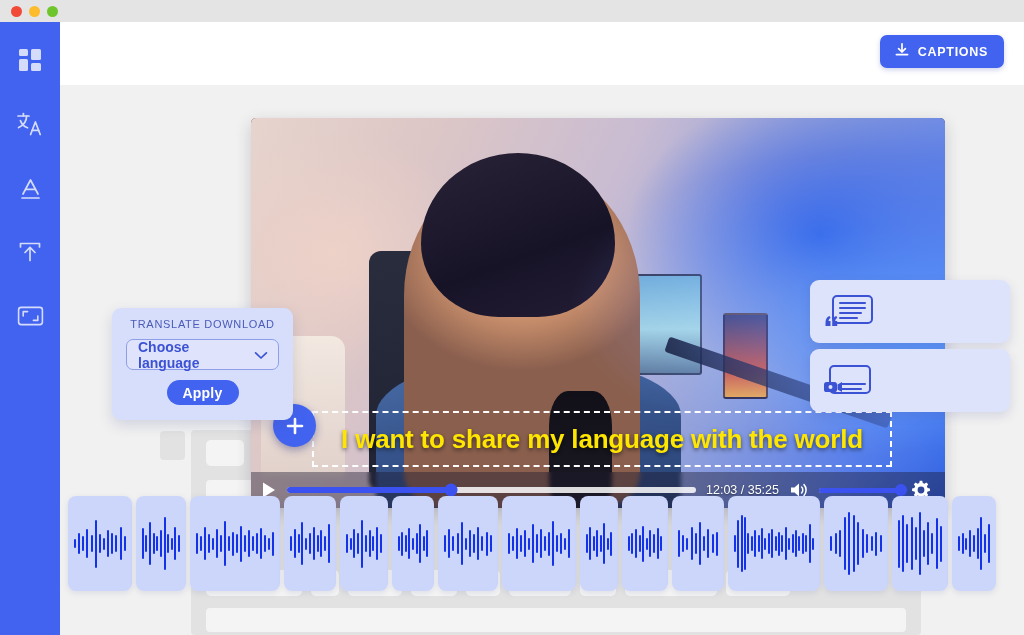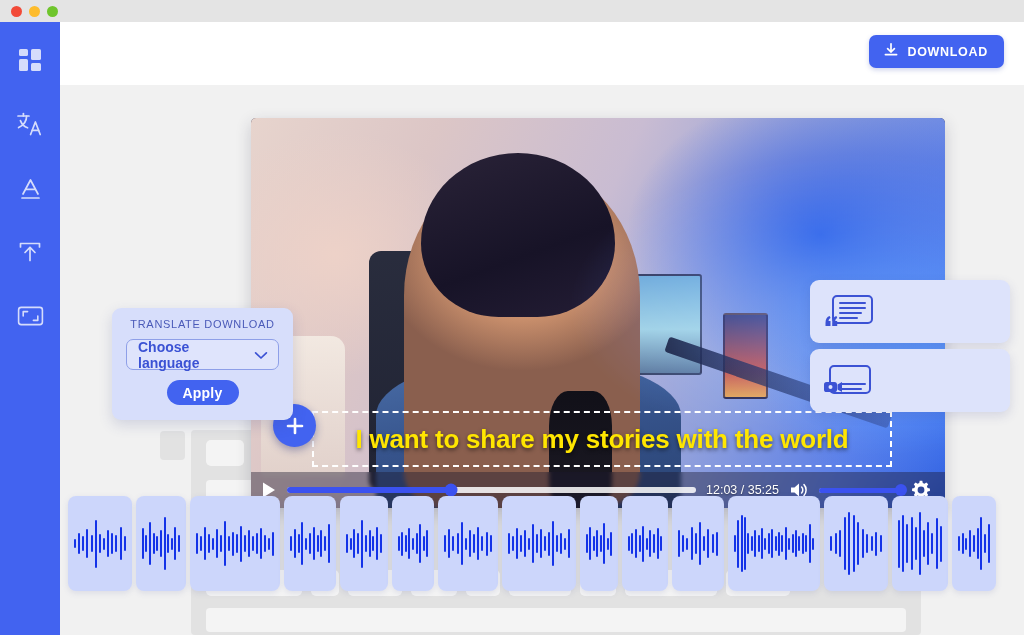--- a/index.html
+++ b/index.html
@@ -410,21 +410,21 @@
   <div class="header"></div>
 
   <div class="download-btn">
     <span>
       <svg width="16" height="16" viewBox="0 0 16 16" fill="none" stroke="#ffffff" stroke-width="1.7" stroke-linecap="round" stroke-linejoin="round">
         <path d="M8 1.8 V9.6"></path>
         <path d="M4.6 6.6 L8 10 L11.4 6.6"></path>
         <path d="M2.4 12.6 H13.6"></path>
       </svg>
     </span>
-    <span>DOWNLOAD</span>
+    <span>CAPTIONS</span>
   </div>
 
   <div class="canvas">
 
     <div class="tl-tab"></div>
     <div class="tl-tab2"></div>
     <div class="tl-panel">
       <div class="ph-row" id="ph-row-0" style="top:10px;">
           <span class="ph" style="width: 38px;"></span>
           <span class="ph" style="width: 48px;"></span>
@@ -689,21 +689,21 @@
       </div>
 
       <div class="plus-btn">
         <svg width="22" height="22" viewBox="0 0 22 22" fill="none" stroke="#ffffff" stroke-width="2.6" stroke-linecap="round">
           <path d="M11 4 V18"></path>
             <path d="M4 11 H18"></path>
         </svg>
       </div>
 
       <div class="caption-box">
-        <span class="caption-text">I want to share my stories with the world</span>
+        <span class="caption-text">I want to share my language with the world</span>
       </div>
 
       <div class="controls">
         <span class="play-btn">
           <svg width="16" height="18" viewBox="0 0 16 18" fill="#ffffff">
               <path d="M2 1.5 L14 9 L2 16.5 Z"></path>
             </svg>
         </span>
         <div class="progress">
           <div class="progress-fill" style="width: 40%;"></div>

